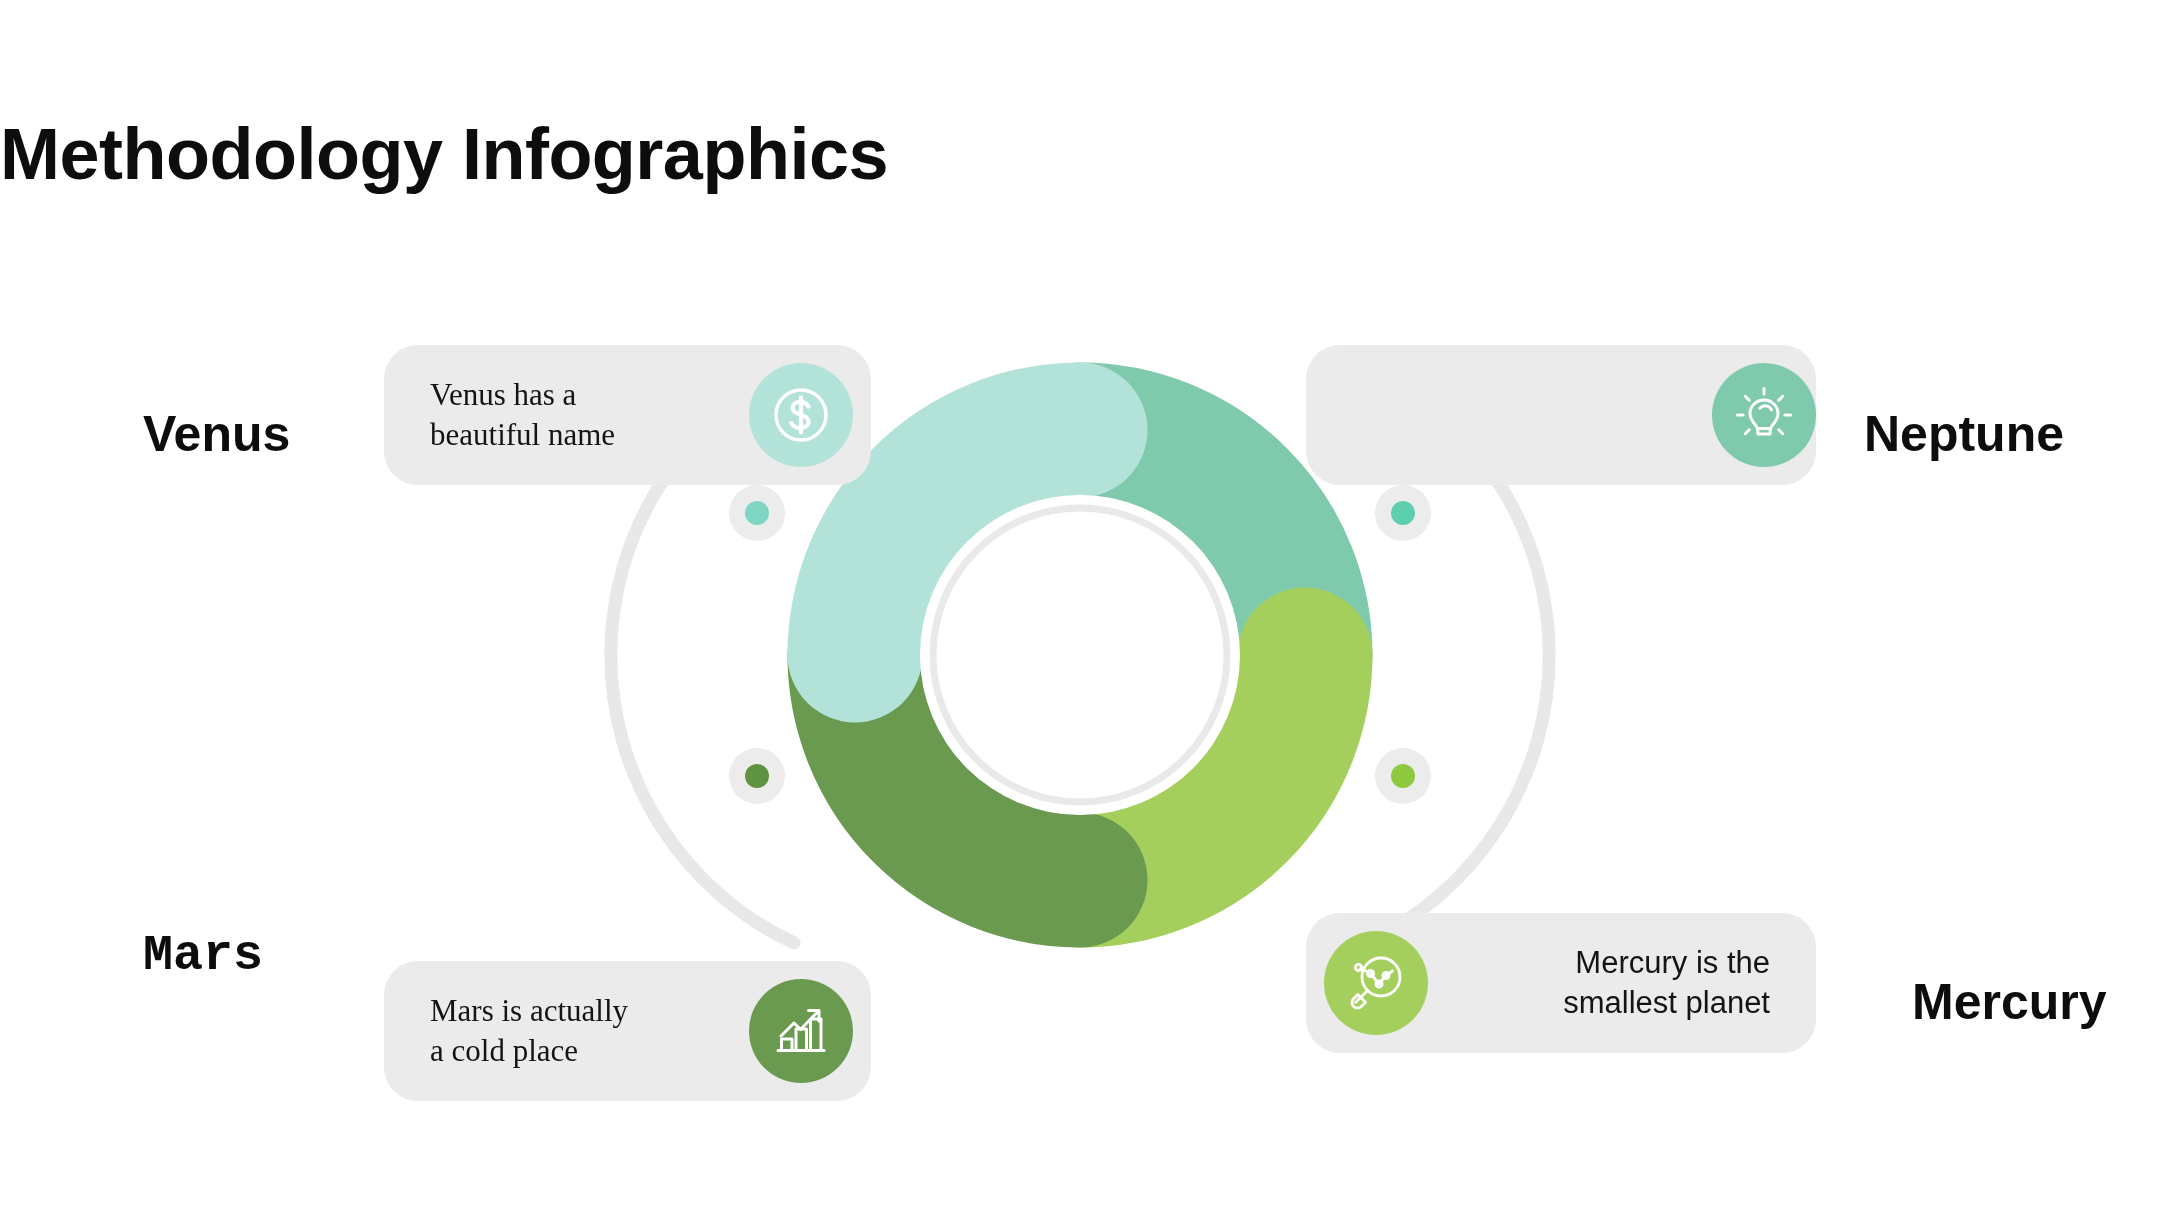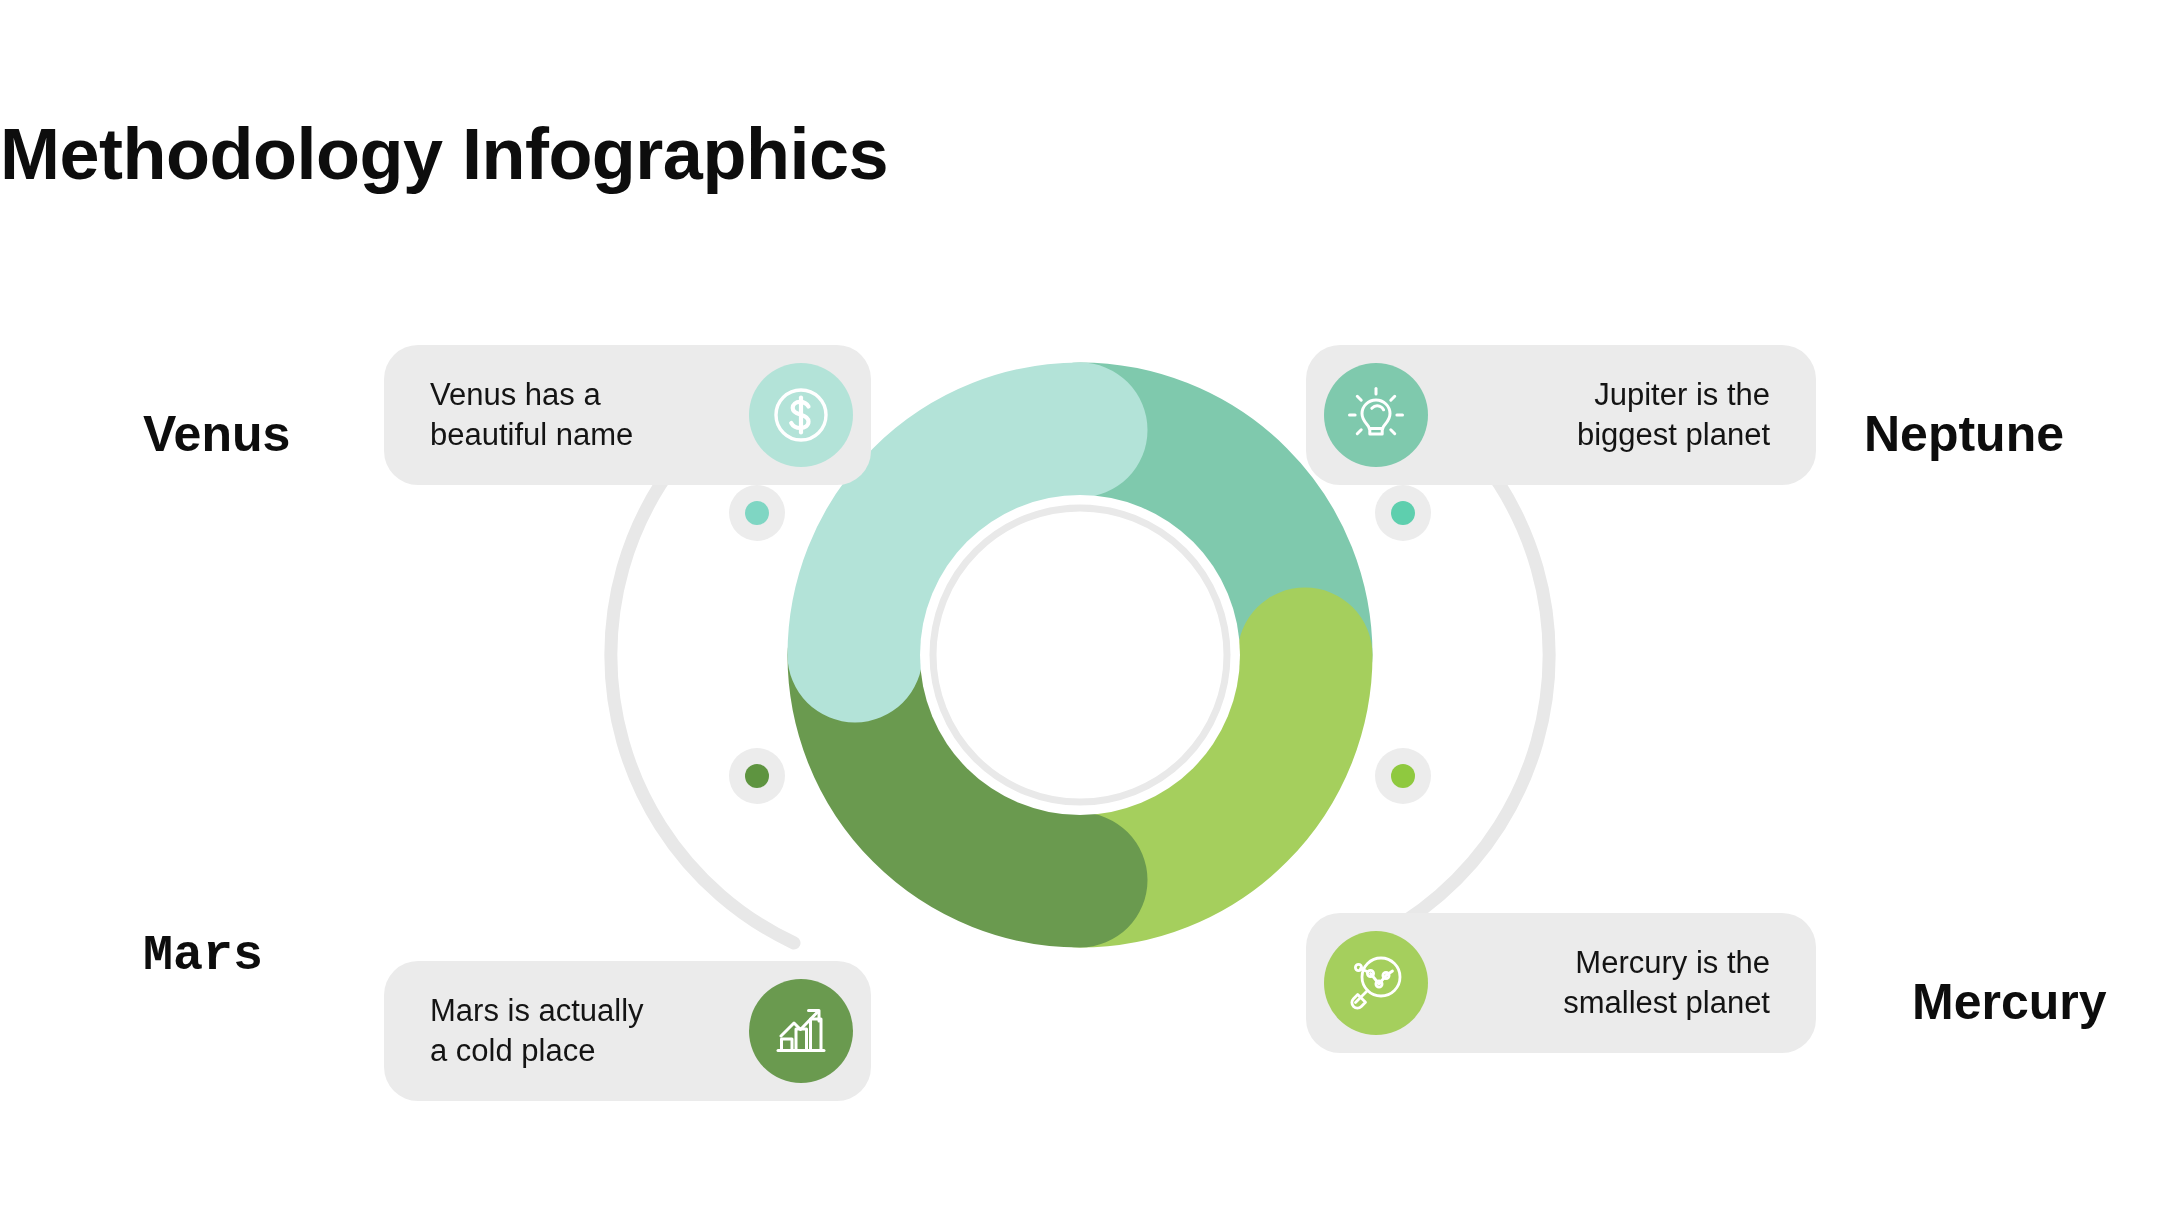--- a/index.html
+++ b/index.html
@@ -66,21 +66,21 @@
   .card-left  { flex-direction: row; }
   .card-right { flex-direction: row-reverse; }
 
   .card-text {
     font-size: 31px;
     line-height: 1.30;
     color: #141414;
     white-space: pre-line;
     flex: 1;
   }
-  .card-left  .card-text { padding-left: 46px;  text-align: left; }
+  .card-left  .card-text { padding-left: 46px;  text-align: left; font-family: Liberation Serif, serif; }
   .card-right .card-text { padding-right: 46px; text-align: right; }
 
   .icon-badge {
     width: 104px;
     height: 104px;
     border-radius: 50%;
     flex: 0 0 104px;
     display: flex;
     align-items: center;
     justify-content: center;
@@ -166,22 +166,20 @@
         <circle cx="33" cy="33" r="25" fill="none" stroke="#ffffff" stroke-width="3.4"></circle>
         <path d="M33 15.5 V 50.5" stroke="#ffffff" stroke-width="4.2" stroke-linecap="round"></path>
         <path d="M40.5 24.5 c -1.8 -3.2 -5.2 -4.6 -8.6 -4.6 c -4 0 -7.2 2.4 -7.2 6
                  c 0 3.6 3 5.2 7.6 6.6 c 4.8 1.4 8.2 3.1 8.2 7.1
                  c 0 4 -3.6 6.4 -8.1 6.4 c -4 0 -7.4 -1.7 -9.2 -5" fill="none" stroke="#ffffff" stroke-width="4.2" stroke-linecap="round" stroke-linejoin="round"></path>
       </svg>
     </span>
   </div>
 
   <div class="card card-right card-neptune">
-    <span class="card-text">Jupiter is the
-biggest planet</span>
     <span class="icon-badge" style="background:#7fc9ad;">
       <svg width="70" height="70" viewBox="0 0 70 70" aria-hidden="true">
         <g fill="none" stroke="#ffffff" stroke-width="3" stroke-linecap="round" stroke-linejoin="round">
           <path d="M35 20 c -7.7 0 -14 6.1 -14 13.6 c 0 4.9 2.6 8.2 4.8 10.6
                    c 1.5 1.6 2.4 2.7 2.4 4.3 h 13.6 c 0 -1.6 0.9 -2.7 2.4 -4.3
                    c 2.2 -2.4 4.8 -5.7 4.8 -10.6 C 49 26.1 42.7 20 35 20 Z"></path>
           <path d="M28.8 48.5 h 12.4 v 5.4 h -12.4 z"></path>
           <path d="M30.8 28.3 c 2.2 -2.2 5.5 -3 8.2 -1.9 c 1.6 0.6 2.9 1.8 3.6 3.4"></path>
 
           <path d="M35 8.5 v 5.6"></path>

